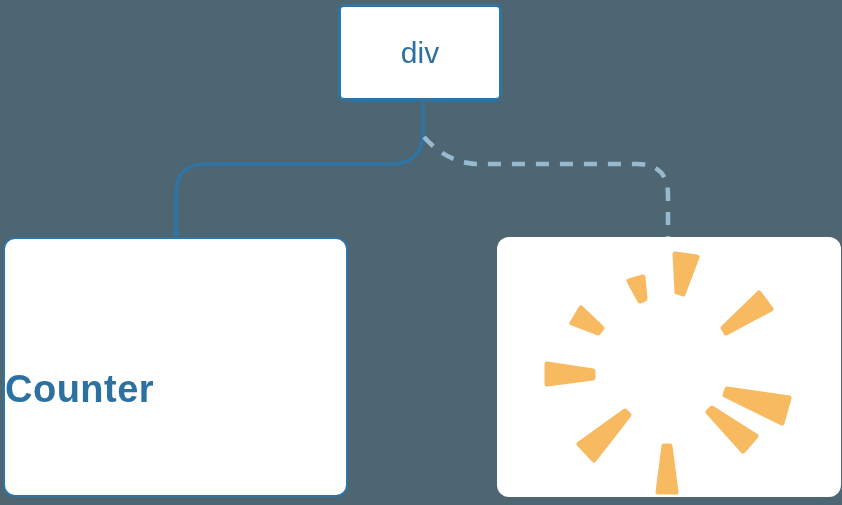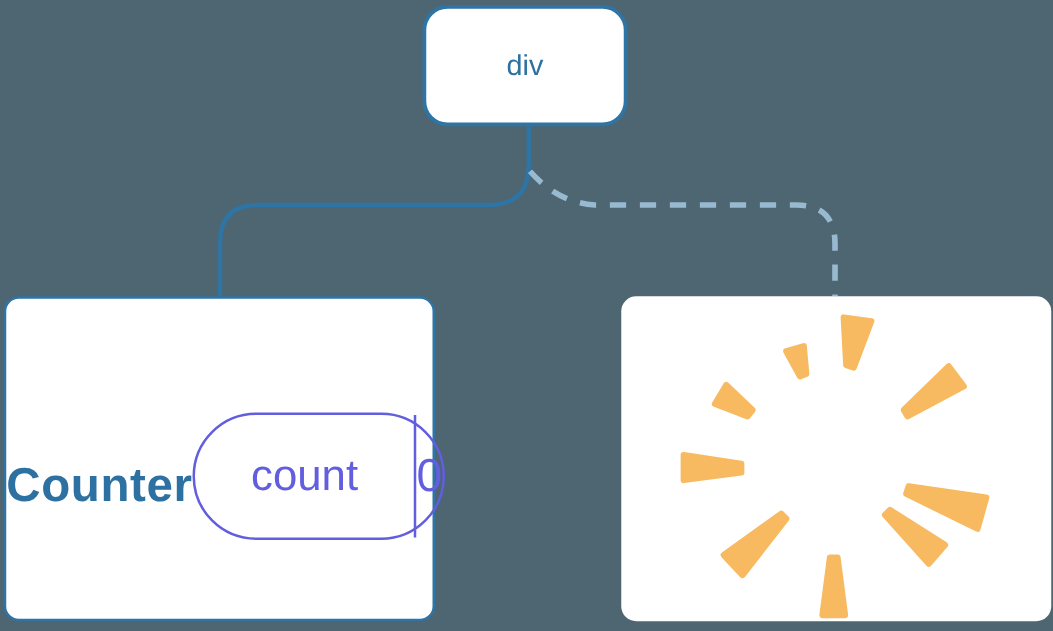--- a/index.html
+++ b/index.html
@@ -33,23 +33,23 @@
     stroke-width: 4.5px;
     stroke-dasharray: 13 11;
     stroke-linecap: butt;
   }
 
   .node-root {
     position: absolute; left: 338px; top: 4px;
     width: 164px; height: 97px;
     background: var(--card);
     border: 3px solid var(--blue);
-    border-radius: 20px;
+    border-radius: 6px;
     display: flex; align-items: center; justify-content: center;
-    font-size: 23px; font-weight: 500;
+    font-size: 30px; font-weight: 500;
     color: var(--blue-text);
   }
 
   .card { position: absolute; top: 237px; width: 345px; height: 260px;
     background: var(--card); border-radius: 12px; }
   .card-counter {
     left: 3px;
     border: 2px solid var(--blue);
     display: flex; flex-direction: row; align-items: center;
   }
@@ -97,24 +97,20 @@
     <path class="connector-solid" d="M 423 101 L 423 132 Q 423 164 391 164 L 206 164 Q 176 164 176 194 L 176 237"></path>
     <path class="connector-dashed" d="M 424 137 Q 446 162 476 164 L 637 164 Q 668 164 668 195 L 668 237"></path>
   </svg>
 
   <div class="node-root">
     <span>div</span>
   </div>
 
   <div class="card card-counter">
     <div class="counter-title">Counter</div>
-    <div class="state-pill">
-      <div class="pill-key">count</div>
-      <div class="pill-value">0</div>
-    </div>
   </div>
 
   <div class="card card-removed">
     <svg class="poof" viewBox="0 0 344 260" aria-hidden="true">
       <polygon points="180,55 186,57 200,20 178,17"></polygon>
       <polygon points="143,64 148,62 146,40 132,44"></polygon>
       <polygon points="101,96 105,91 84,71 75,86"></polygon>
       <polygon points="226,91 229,96 274,72 262,56"></polygon>
       <polygon points="96,134 96,141 50,147 50,127"></polygon>
       <polygon points="230,152 228,158 285,186 292,161"></polygon>

